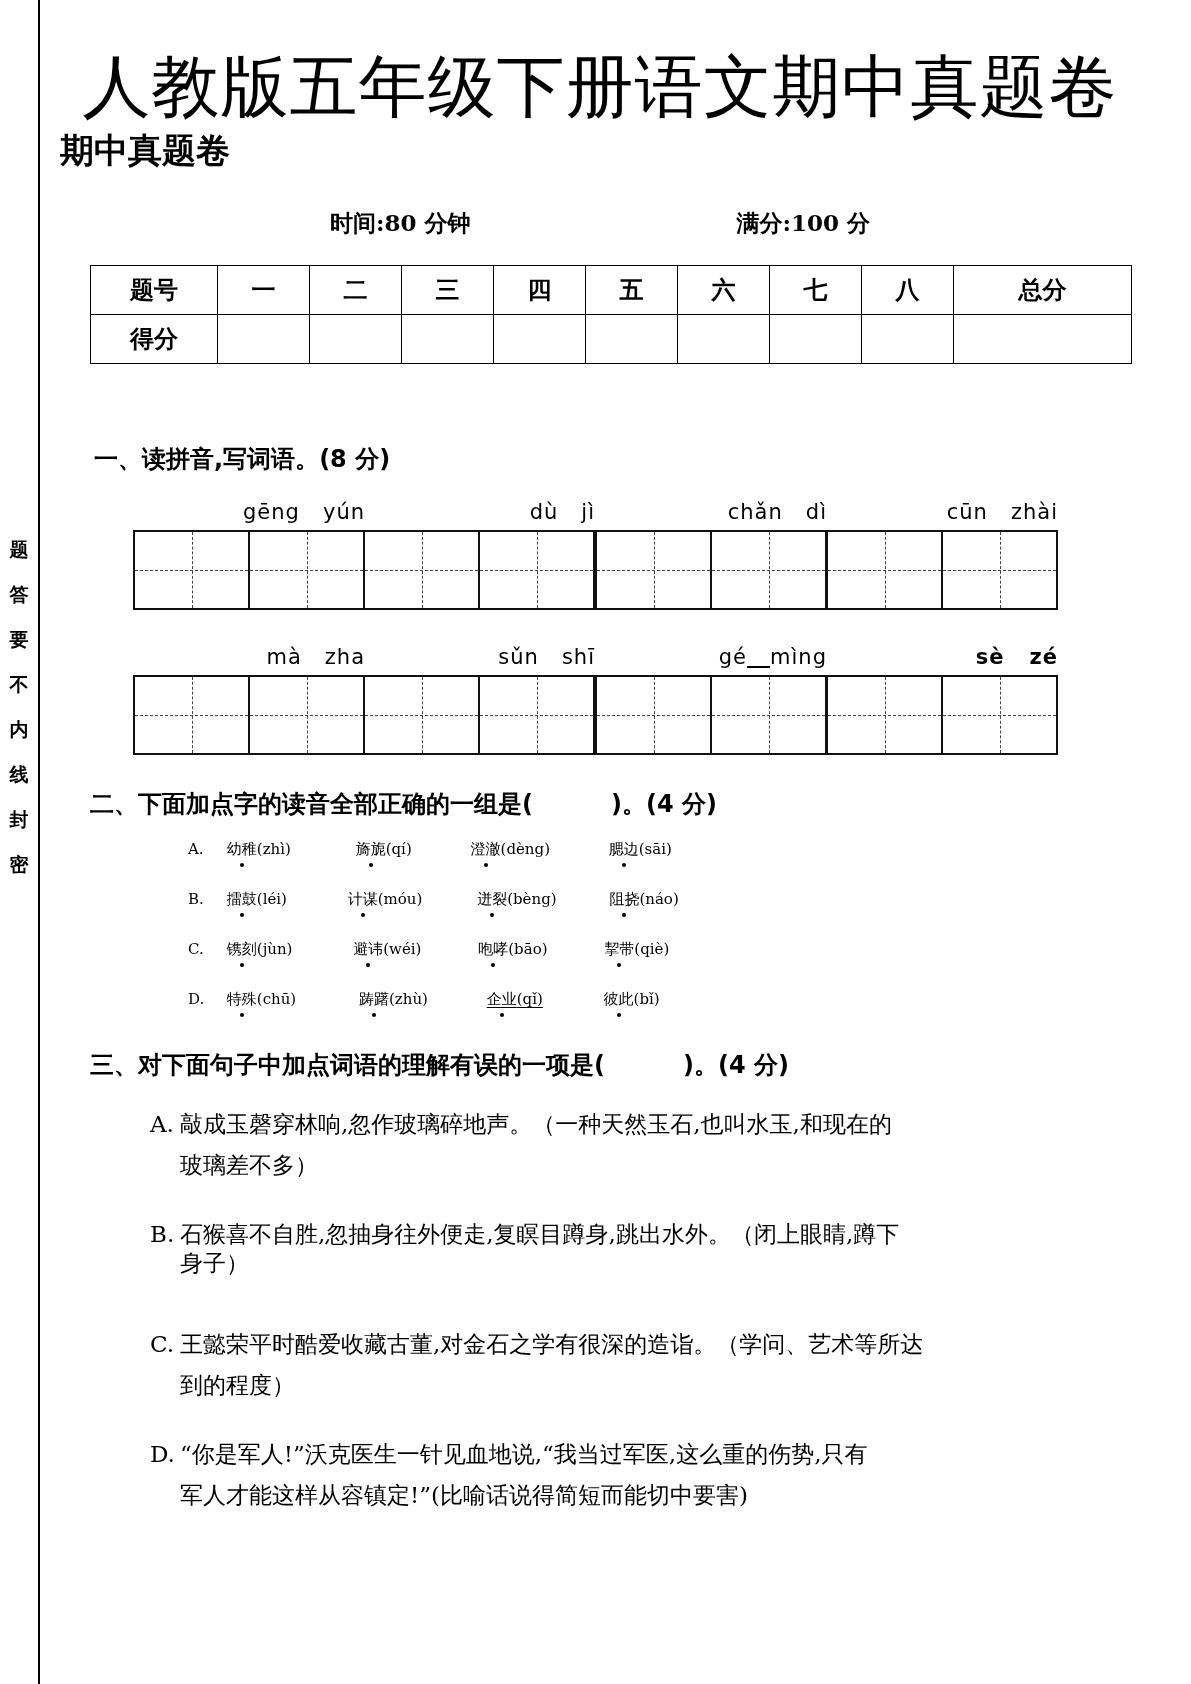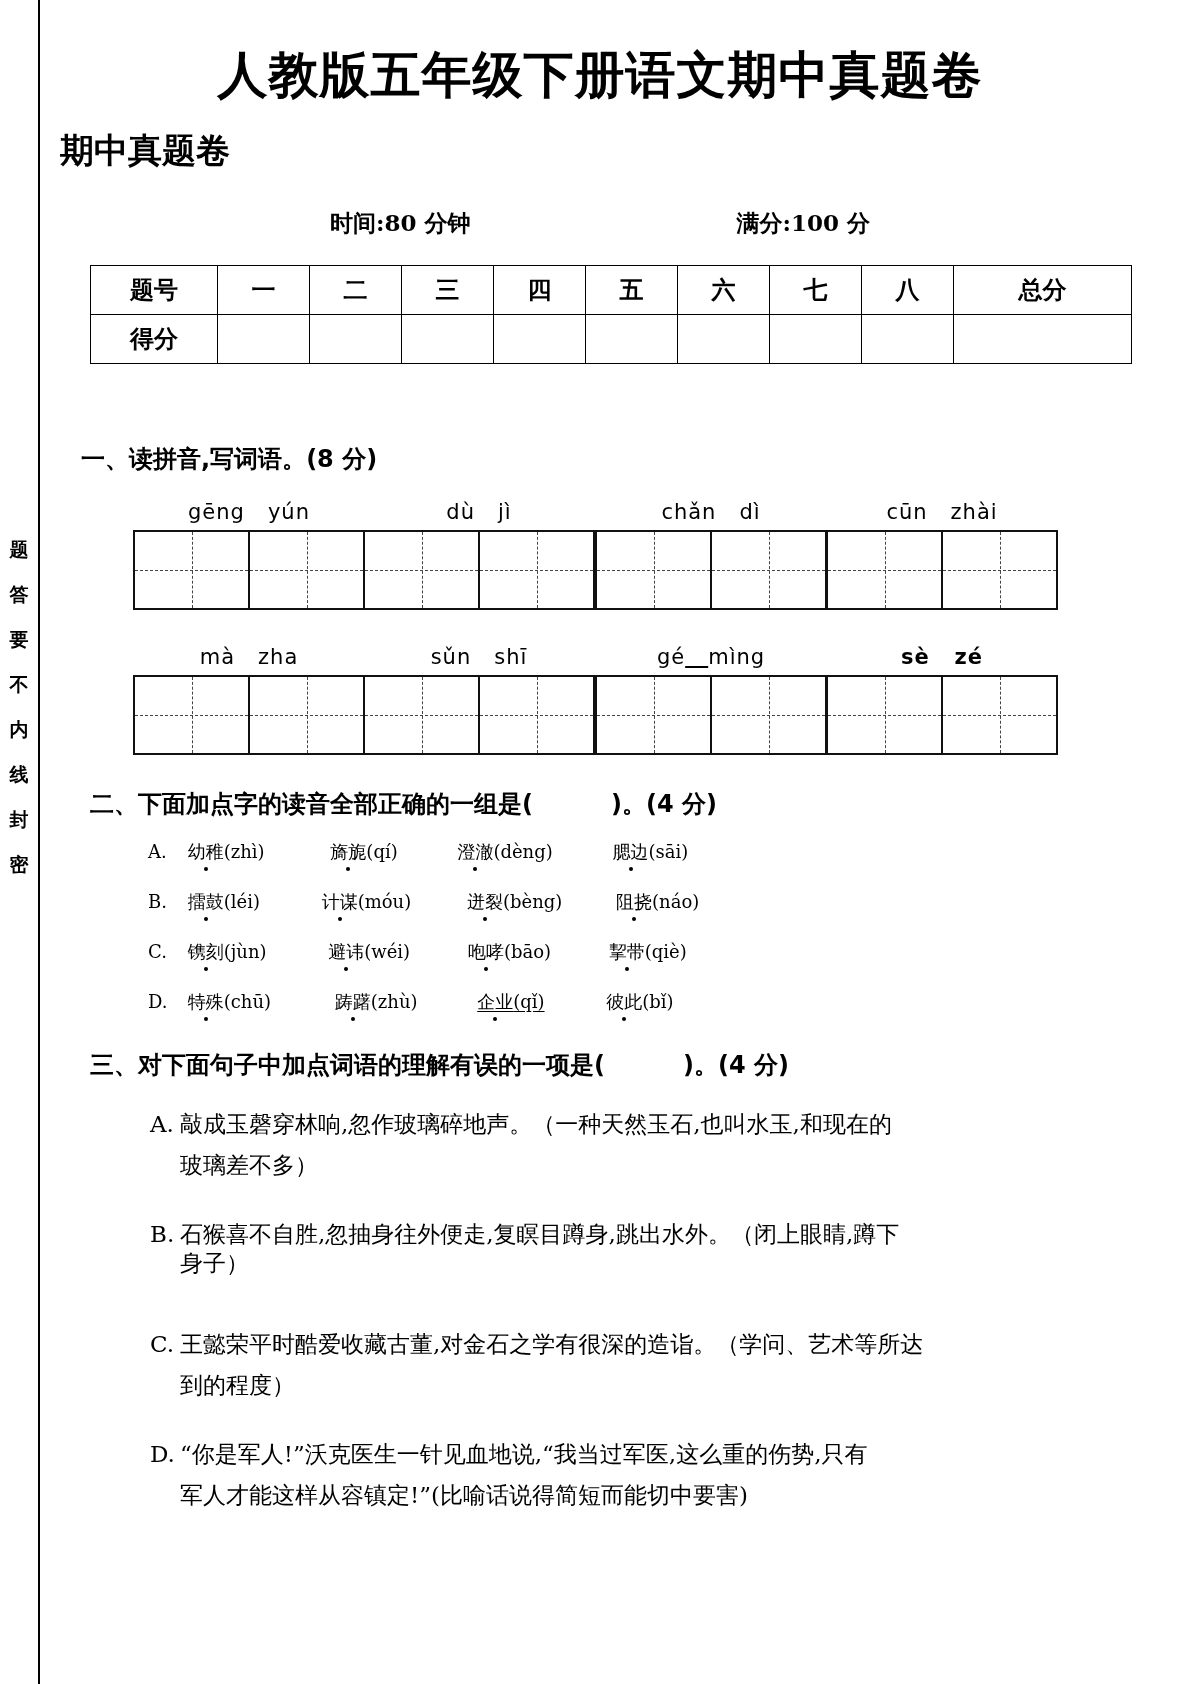--- a/index.html
+++ b/index.html
@@ -22,22 +22,22 @@
     text-align:center;
     font-family:"DejaVu Sans","Liberation Sans",sans-serif;
     font-weight:bold;font-size:19px;line-height:1.0;
   }
   .seal-text span{display:block;margin-bottom:26px;}
 
   
   .title-main{
     position:absolute;left:60px;top:42px;width:1080px;
     text-align:center;
-    font-weight:bold;
-    font-size:50px;
+    font-weight:normal;
+    font-size:68px;
     letter-spacing:1px;
     font-family:"DejaVu Sans","Liberation Sans",sans-serif;
   }
   .title-sub{
     position:absolute;left:60px;top:128px;width:1080px;
     text-align:left;font-weight:bold;font-size:34px;
   }
   .meta-row{
     position:absolute;left:330px;top:208px;width:540px;
     display:flex;justify-content:space-between;
@@ -68,21 +68,21 @@
   
   .q-head{
     position:absolute;
     font-weight:bold;font-size:24px;
     white-space:nowrap;
     font-family:"DejaVu Sans","Liberation Sans",sans-serif;
   }
   .q-head .pts{font-weight:bold;}
   .py-group{position:absolute;}
   .py-label{
-    text-align:center;
+    text-align:right;
     font-size:21px;
     font-family:"DejaVu Sans","Liberation Sans",sans-serif;
     letter-spacing:1px;
     margin-bottom:6px;
     white-space:nowrap;
   }
   .py-label i{font-style:normal;display:inline-block;}
   .tianzi{
     display:flex;
     border:2px solid #111;
@@ -98,23 +98,24 @@
     border-left:1.5px dashed #444;
   }
   .tianzi .cell:after{
     content:"";position:absolute;top:50%;left:0;right:0;
     border-top:1.5px dashed #444;
   }
 
   
   .opt{
     position:absolute;
-    font-size:18px;
+    font-size:15px;
     font-family:"DejaVu Serif","Liberation Serif",serif;
     white-space:nowrap;
+    margin-left:40px;
   }
   .opt .tag{display:inline-block;width:34px;font-family:"DejaVu Serif","Liberation Serif",serif;}
   .opt .item{display:inline-block;}
   .dotted{position:relative;}
   .dotted:after{
     content:"";position:absolute;left:50%;transform:translateX(-50%);
     bottom:-9px;width:4px;height:4px;border-radius:50%;background:#000;
   }
   .uline{text-decoration:underline;text-underline-offset:3px;}
 
@@ -174,21 +175,21 @@
       <td></td>
       <td></td>
       <td></td>
       <td></td>
       <td></td>
       <td></td>
     </tr>
   </tbody>
     </table>
 
-  <div class="q-head" style="left:81px;top:443px;">
+  <div class="q-head" style="left:94px;top:443px;">
     <span>一、读拼音,写词语。</span><span class="pts">(8 分)</span>
   </div>
 
   <div class="py-group" style="left:133px;top:500px;">
     <div class="py-label">
       <i>gēng</i>&nbsp;&nbsp;&nbsp;<i>yún</i>
     </div>
     <div class="tianzi">
         <div class="cell"></div>
         <div class="cell"></div>

